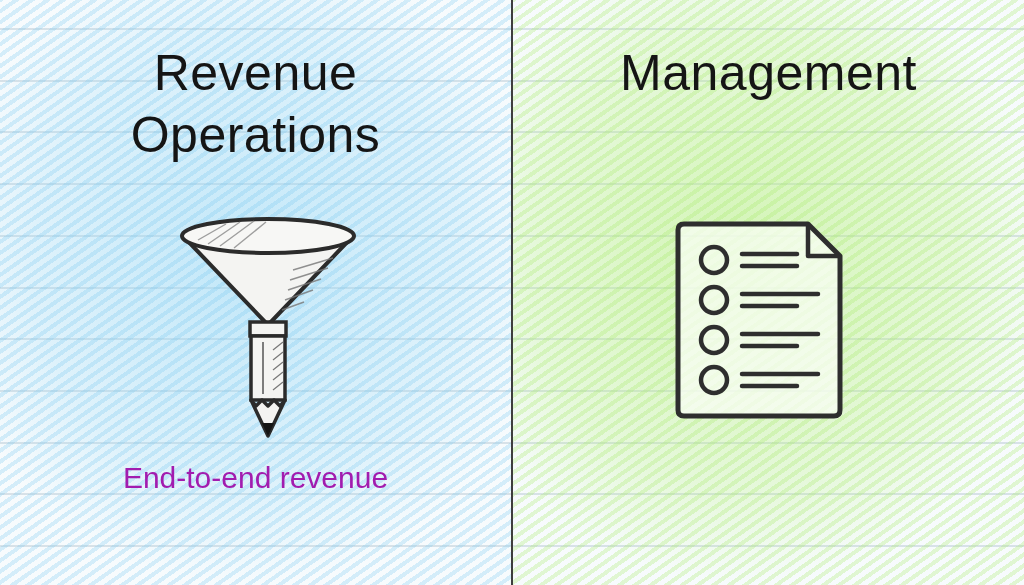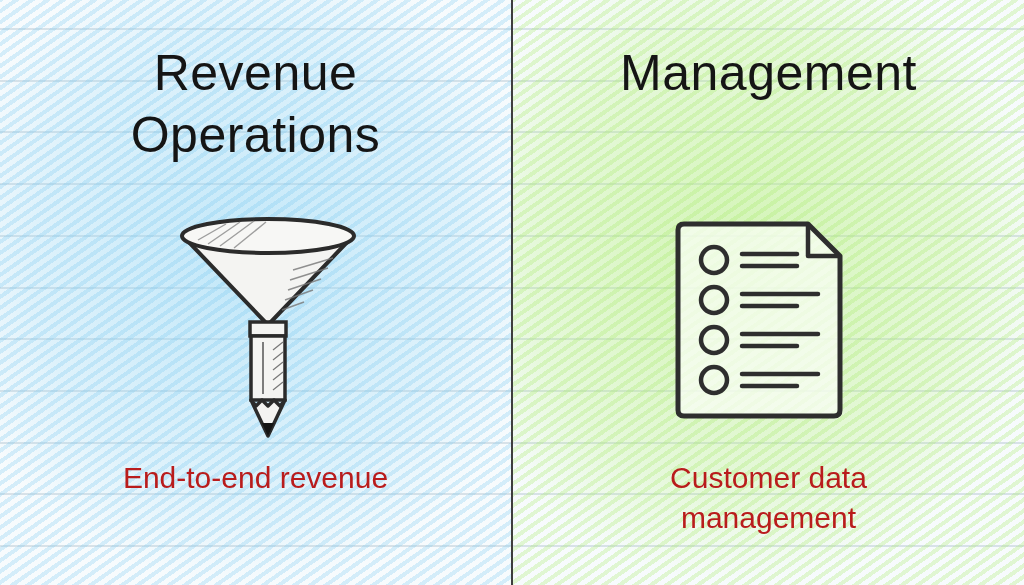--- a/index.html
+++ b/index.html
@@ -32,21 +32,21 @@
     background: #3e3e3e;
   }
   .title {
     position: absolute; left: 0; right: 0; top: 42px;
     text-align: center; color: #151515;
     font-size: 50px; line-height: 62px; letter-spacing: 0.5px;
   }
   .title span { display: block; }
   .subtitle {
     position: absolute; left: 0; right: 0; top: 458px;
-    text-align: center; color: #b91c1c;
+    text-align: center; color: #a21caf;
     font-size: 30px; line-height: 40px;
   }
   .subtitle span { display: block; }
   .icon { position: absolute; }
   .funnel-icon { left: 178px; top: 210px; width: 180px; height: 230px; }
   .doc-icon { left: 672px; top: 218px; width: 176px; height: 204px; }
 </style>
 </head>
 <body>
 
@@ -97,24 +97,20 @@
   </div>
 </div>
 
 <div class="divider"></div>
 
 <div class="panel panel-right">
   <div class="wash wash-green"></div>
   <div class="title">
     <span>Management</span>
   </div>
-  <div class="subtitle">
-    <span>Customer data</span>
-    <span>management</span>
-  </div>
 </div>
 
 <svg class="icon doc-icon" viewBox="0 0 176 204">
   <path d="M12 6 L136 6 L168 38 L168 192 Q168 198 162 198 L12 198 Q6 198 6 192 L6 12 Q6 6 12 6 Z" fill="rgba(250,253,245,0.75)" stroke="#2e2e2e" stroke-width="5" stroke-linejoin="round"></path>
   <path d="M136 6 L136 38 L168 38" fill="none" stroke="#2e2e2e" stroke-width="4.5" stroke-linejoin="round"></path>
   <g fill="none" stroke="#2e2e2e" stroke-width="4.5">
     <circle cx="42" cy="42" r="13"></circle>
     <circle cx="42" cy="82" r="13"></circle>
     <circle cx="42" cy="122" r="13"></circle>
     <circle cx="42" cy="162" r="13"></circle>

